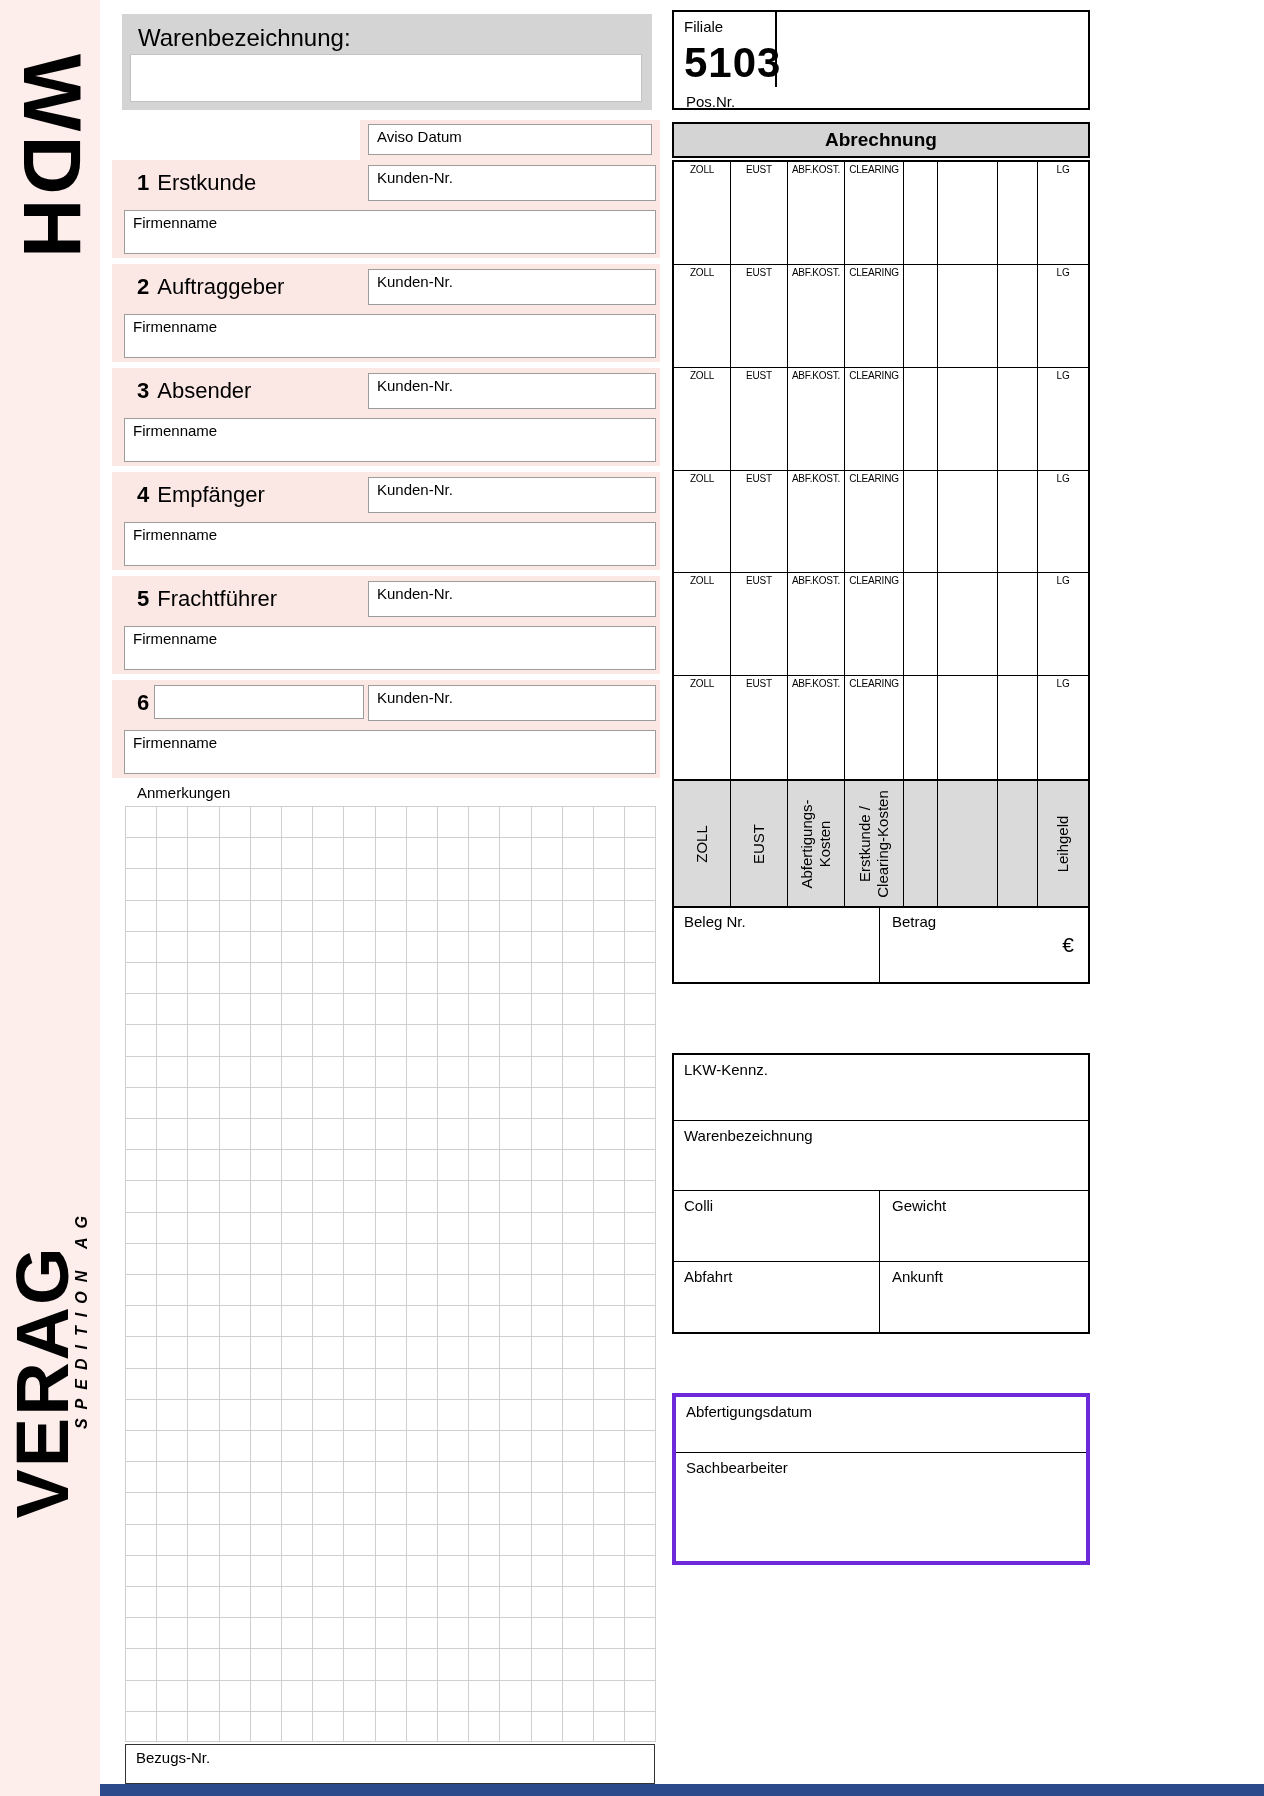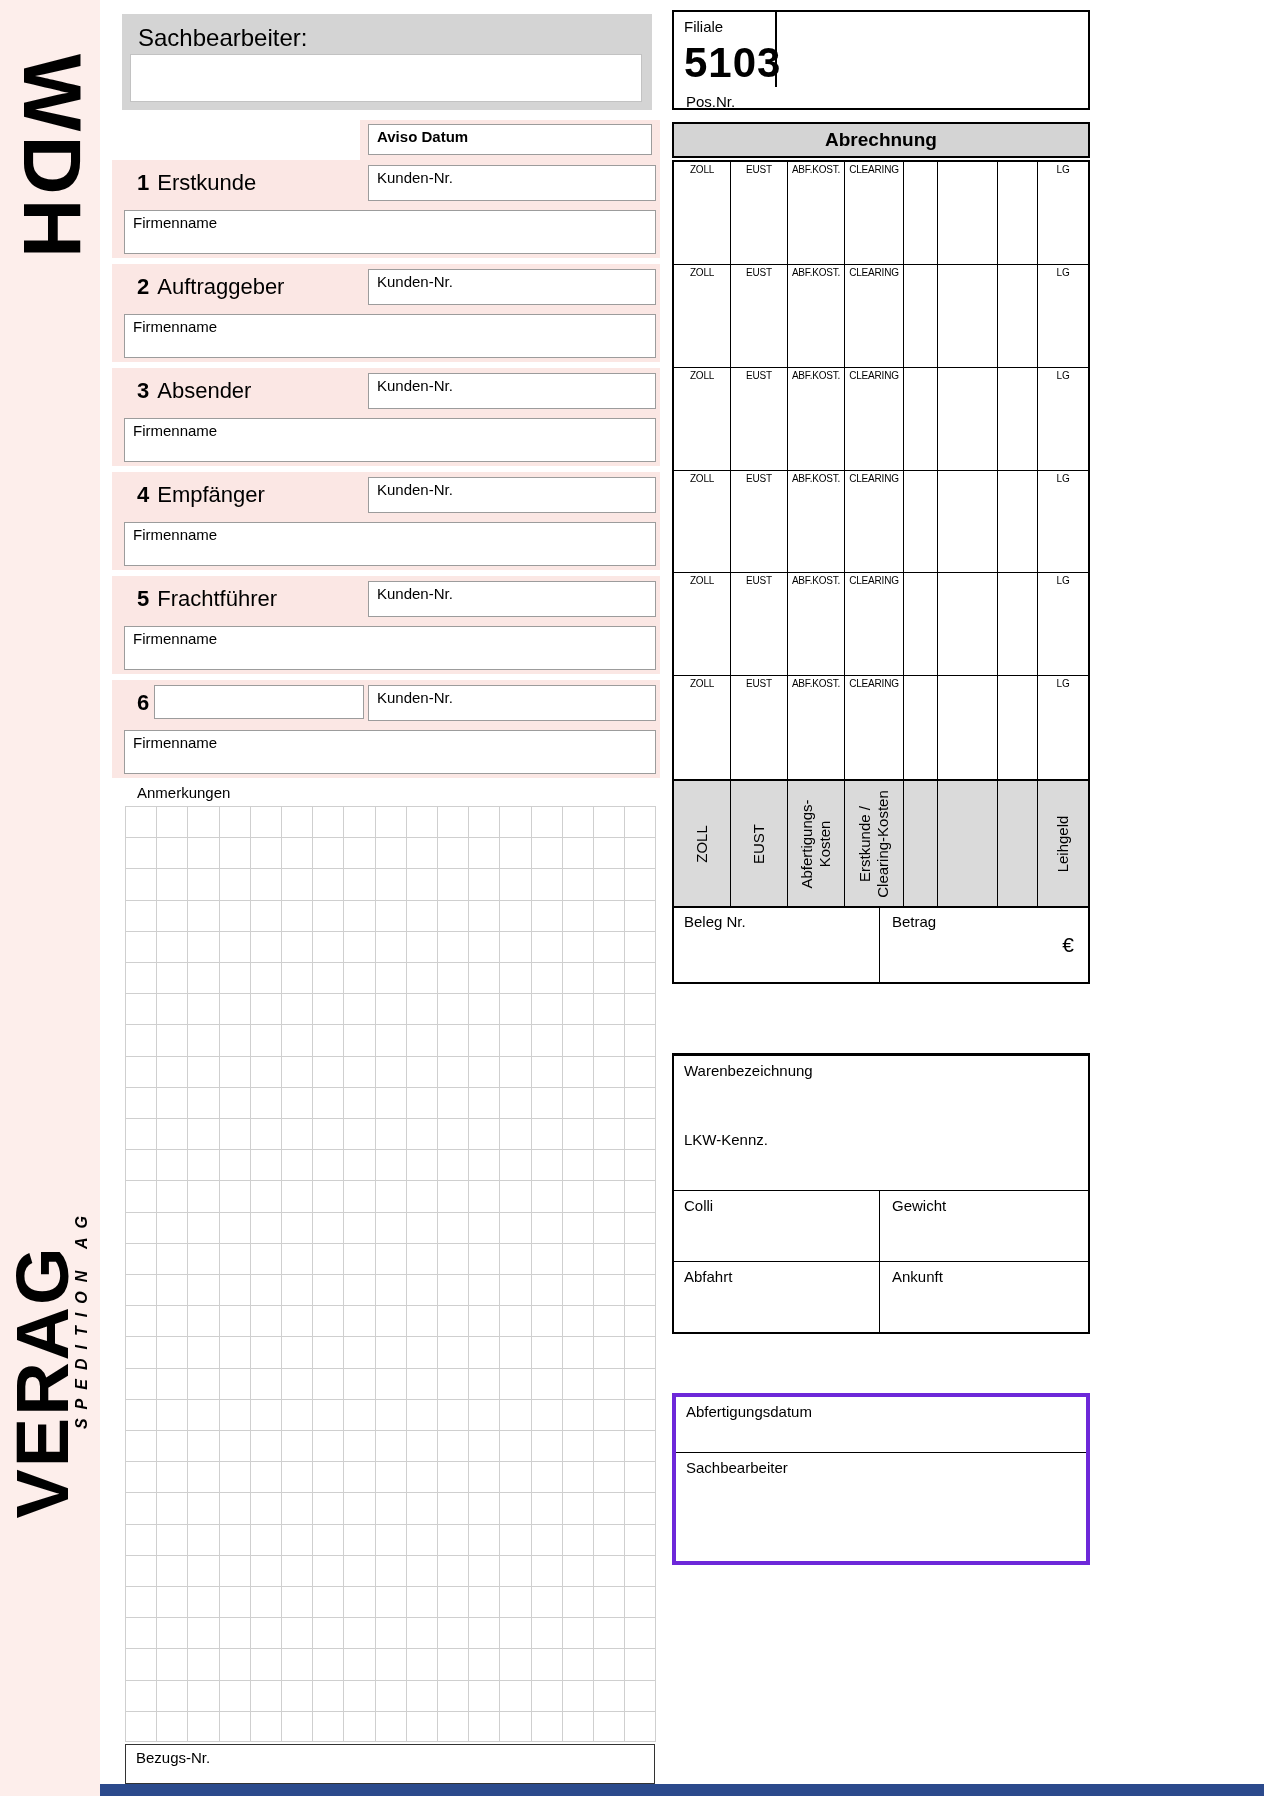--- a/index.html
+++ b/index.html
@@ -16,21 +16,21 @@
   .abf-box{position:absolute;left:122px;top:14px;width:530px;height:96px;background:#d4d4d4;}
   .abf-label{position:absolute;left:16px;top:10px;font-size:24px;}
   .abf-input{position:absolute;left:8px;top:40px;width:512px;height:48px;background:#fff;border:1px solid #c2c2c2;box-sizing:border-box;}
   .filiale-box{position:absolute;left:672px;top:10px;width:418px;height:100px;border:2px solid #000;background:#fff;box-sizing:border-box;display:flex;flex-direction:column;}
   .filiale-cell{width:103px;border-right:2px solid #000;box-sizing:border-box;padding:6px 0 0 10px;}
   .filiale-value{font-size:42px;font-weight:700;margin-top:4px;letter-spacing:1px;}
   .pos-cell{flex:1;padding:6px 0 0 12px;}
   .field-label{font-size:15px;display:block;}
 
   
-  .aviso-block{position:absolute;left:360px;top:120px;width:300px;height:40px;background:#fbe7e4;font-weight:bold;}
+  .aviso-block{position:absolute;left:360px;top:120px;width:300px;height:40px;background:#fbe7e4;}
   .aviso-input{position:absolute;left:8px;top:4px;width:284px;height:31px;background:#fff;border:1px solid #9c9c9c;padding:3px 0 0 8px;box-sizing:border-box;}
 
   
   .section{position:absolute;left:112px;width:548px;height:98px;background:#fbe7e4;}
   .sec-title{position:absolute;left:25px;top:10px;font-size:22px;white-space:nowrap;}
   .sec-num{font-weight:700;margin-right:8px;}
   .kunden-box{position:absolute;left:256px;top:5px;width:288px;height:36px;background:#fff;border:1px solid #9c9c9c;box-sizing:border-box;padding:3px 0 0 8px;}
   .firmen-box{position:absolute;left:12px;top:50px;width:532px;height:44px;background:#fff;border:1px solid #9c9c9c;box-sizing:border-box;padding:3px 0 0 8px;}
   .role-box{position:absolute;left:42px;top:5px;width:210px;height:34px;background:#fff;border:1px solid #9c9c9c;box-sizing:border-box;}
 
@@ -77,21 +77,21 @@
 <div class="page">
 
   <aside class="sidebar">
     <div class="wdh">WDH</div>
     <div class="spedition">SPEDITION AG</div>
     <div class="verag">VERAG</div>
   </aside>
   <div class="bottom-bar"></div>
 
   <div class="abf-box">
-    <div class="abf-label">Sachbearbeiter:</div>
+    <div class="abf-label">Warenbezeichnung:</div>
     <div class="abf-input"></div>
   </div>
 
   <div class="filiale-box">
     <div class="filiale-cell">
       <span class="field-label">Filiale</span>
       <div class="filiale-value">5103</div>
     </div>
     <div class="pos-cell">
       <span class="field-label">Pos.Nr.</span>
@@ -302,25 +302,25 @@
     <div class="beleg-cell">
       <span class="field-label">Beleg Nr.</span>
     </div>
     <div class="betrag-cell">
       <span class="field-label">Betrag</span>
       <span class="euro">€</span>
     </div>
   </div>
 
   <div class="detail-block">
+    <div class="d-row lkw">
+      <span class="field-label">LKW-Kennz.</span>
+    </div>
     <div class="d-row waren">
       <span class="field-label">Warenbezeichnung</span>
-    </div>
-    <div class="d-row lkw">
-      <span class="field-label">LKW-Kennz.</span>
     </div>
     <div class="d-split">
       <div class="d-cell">
         <span class="field-label">Colli</span>
       </div>
       <div class="d-cell">
         <span class="field-label">Gewicht</span>
       </div>
     </div>
     <div class="d-split">

